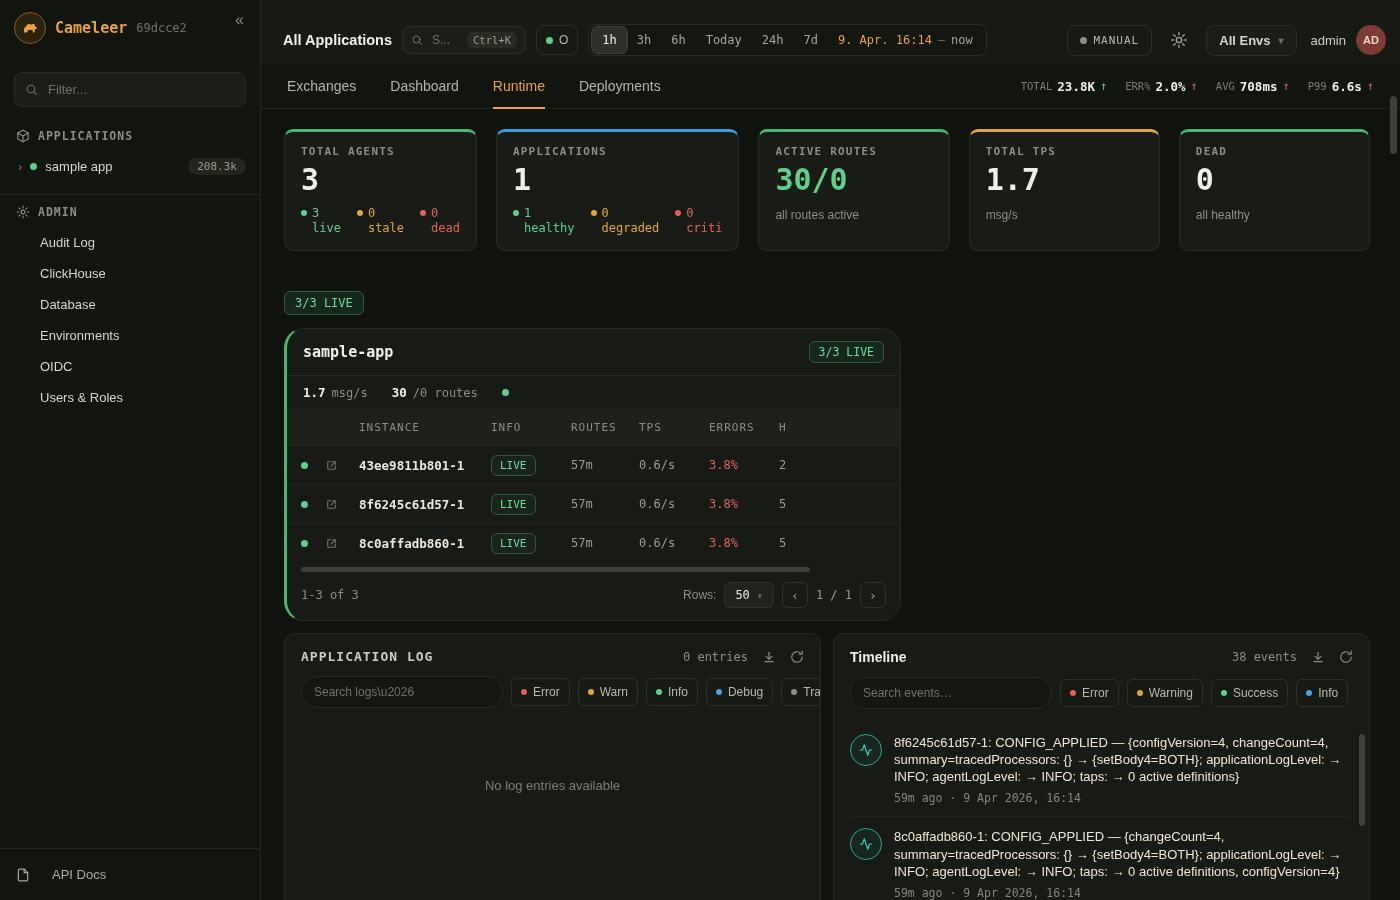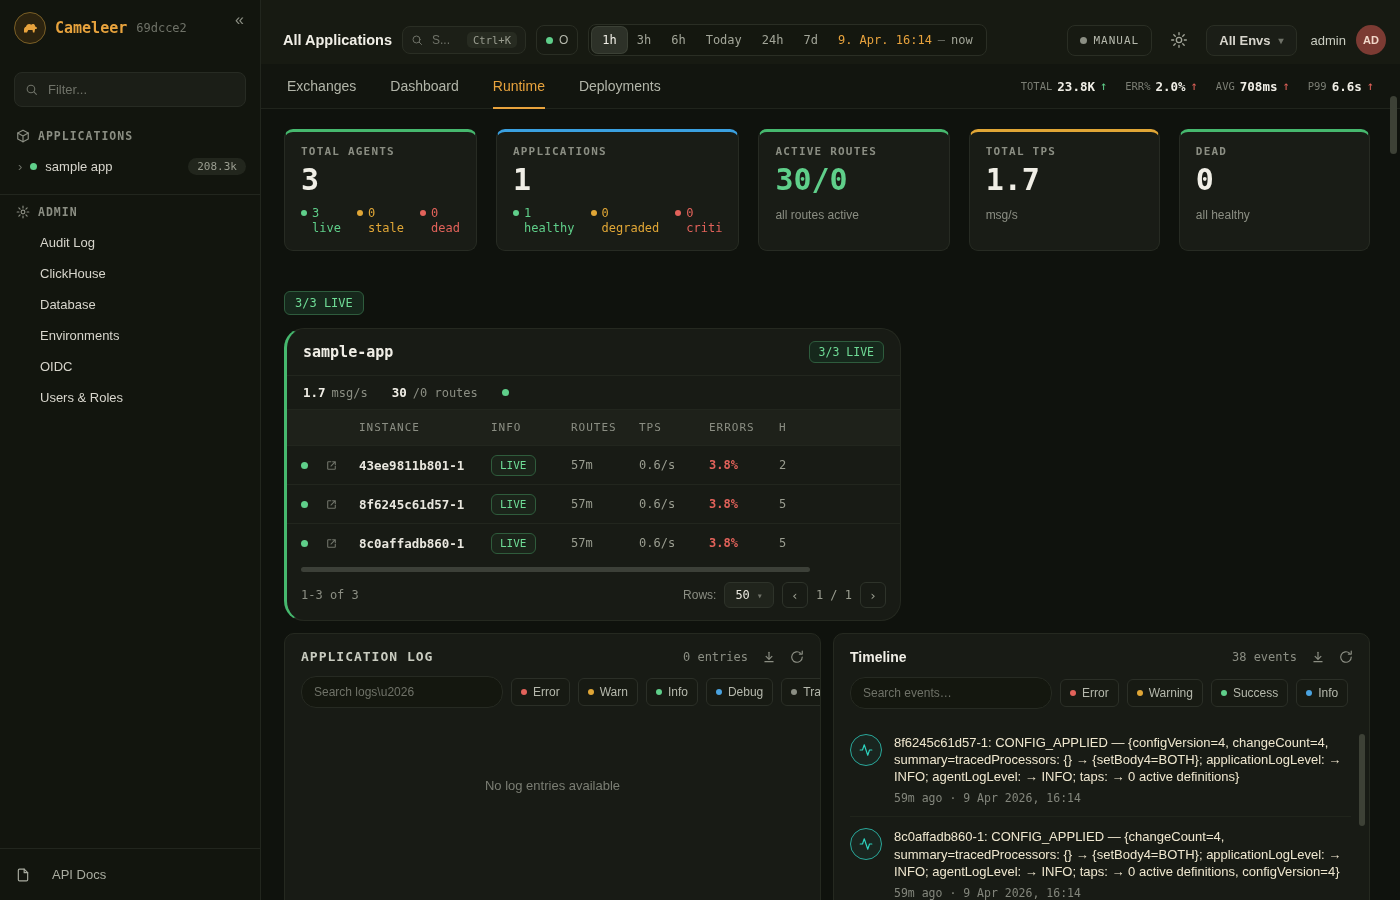--- a/index.html
+++ b/index.html
@@ -95,21 +95,21 @@
   .ac-badge{font-family:var(--mono);font-size:11.5px;color:#6fdc96;background:#16281c;border:1px solid #2e5c3d;padding:3px 9px;border-radius:6px}
   .ac-meta{display:flex;align-items:center;gap:6px;padding:9px 16px;border-top:1px solid var(--border2);border-bottom:1px solid var(--border2);font-size:12px}
   .ac-meta .strong{font-family:var(--mono);font-weight:bold;color:#f0eee6;font-size:12.5px}
   .ac-meta .dim{color:#8b8e83;font-family:var(--mono);font-size:12px}
   .ac-meta .gap{width:12px}
   .trow{display:grid;grid-template-columns:24px 34px 132px 80px 68px 70px 70px 60px;align-items:center;padding-left:14px;height:38px}
   .thead{background:#1e211a;font-family:var(--mono);font-size:11px;letter-spacing:1px;color:#8b8e83;height:35px}
   .tbody .trow{border-top:1px solid var(--border2)}
   .cell-inst{font-family:var(--mono);font-size:12.5px;font-weight:bold;color:#e9e7df}
   .cell-dim{font-family:var(--mono);font-size:12px;color:#9a9d90}
-  .cell-err{font-family:var(--mono);font-size:12px;font-weight:bold;color:var(--red)}
+  .cell-err{font-family:var(--mono);font-size:12px;font-weight:normal;color:var(--red)}
   .state-pill{display:inline-flex;font-family:var(--mono);font-size:11px;color:#6fdc96;border:1px solid #2f5c3c;background:rgba(46,92,61,.15);padding:3px 8px;border-radius:6px}
   .rowlink{color:#70746a;cursor:pointer}
   .hscroll{height:5px;background:#3c4038;border-radius:3px;margin:5px 14px 0;width:83%}
   .ac-footer{display:flex;align-items:center;justify-content:space-between;padding:10px 14px 12px}
   .ac-range{font-family:var(--mono);font-size:12px;color:#8b8e83}
   .ac-pager{display:flex;align-items:center;gap:8px}
   .rows-lbl{font-size:12px;color:#8b8e83}
   .rows-select{display:flex;align-items:center;gap:7px;background:#20241c;border:1px solid #2e332a;border-radius:6px;padding:5px 10px;font-family:var(--mono);font-size:12px;color:#e9e7df;cursor:pointer}
   .pg-btn{width:26px;height:26px;display:flex;align-items:center;justify-content:center;border:1px solid #2e332a;border-radius:6px;background:none;color:#9a9d90;font-size:13px;cursor:pointer;font-family:var(--mono)}
   .pg-ind{font-family:var(--mono);font-size:12px;color:#9a9d90}

